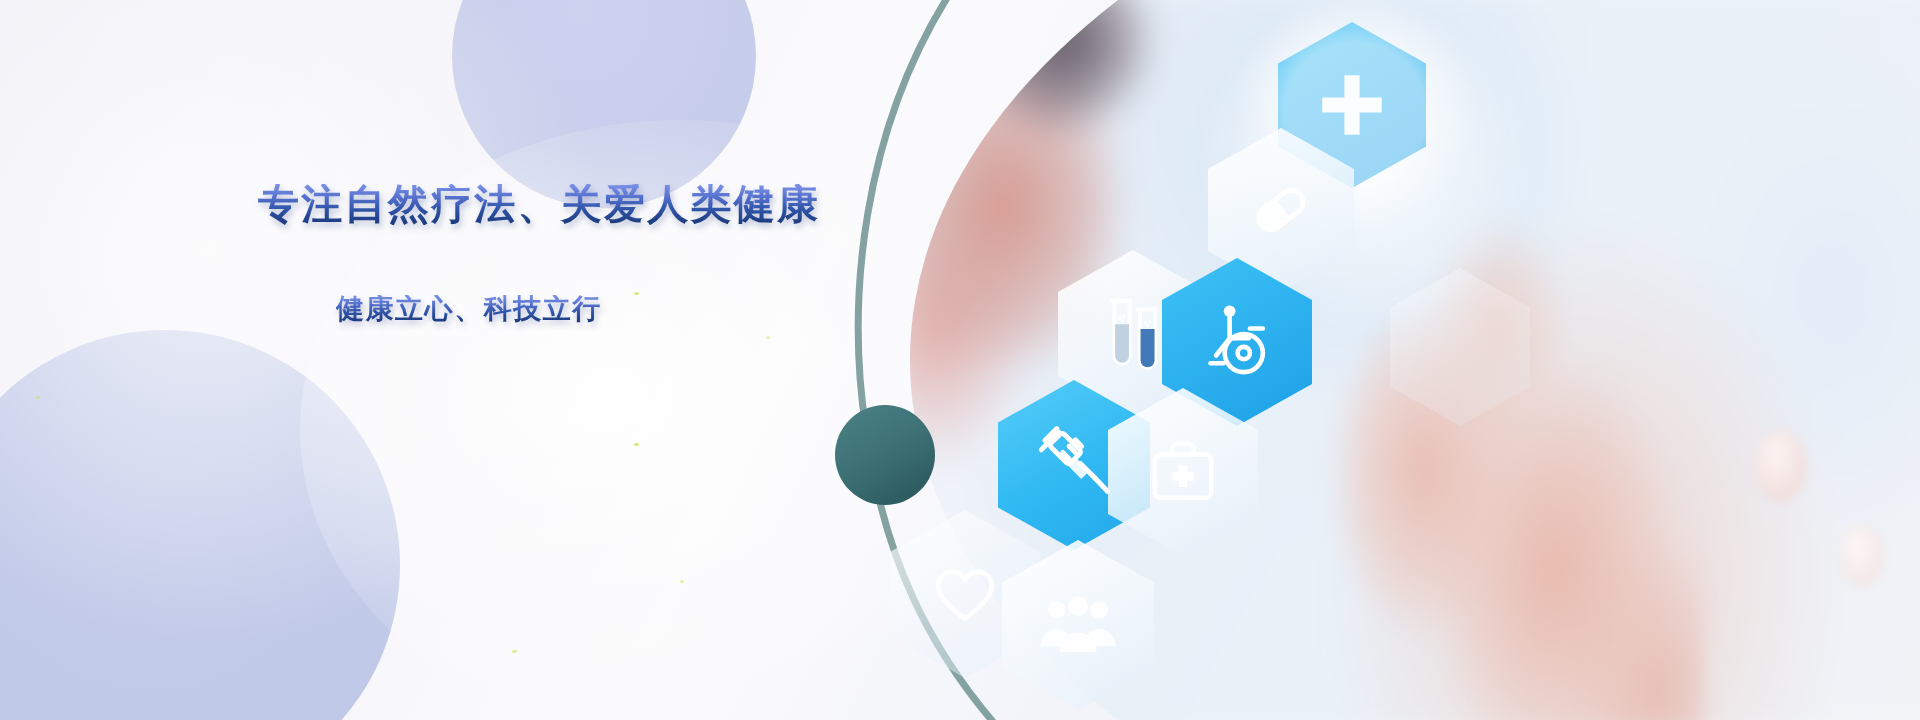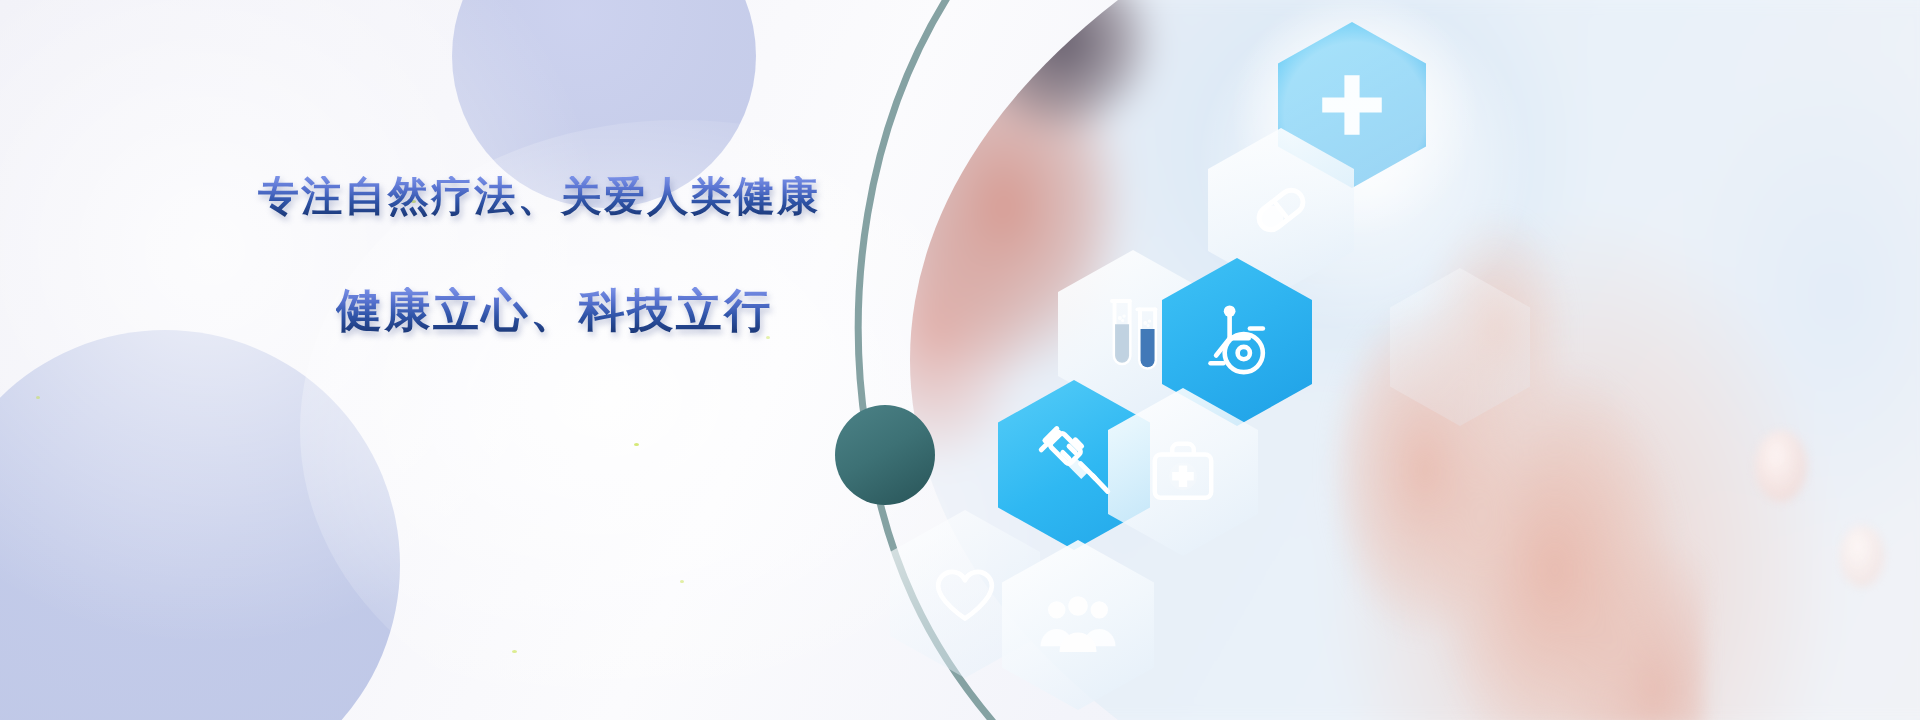--- a/index.html
+++ b/index.html
@@ -29,32 +29,32 @@
   #blob-wash{
     left:-240px;top:-200px;width:900px;height:900px;
     background:radial-gradient(circle,rgba(255,255,255,.75) 0%,rgba(255,255,255,0) 62%);
   }
   #blob-wash2{
     left:300px;top:120px;width:760px;height:620px;border-radius:50%;
     background:radial-gradient(ellipse at 40% 45%,rgba(255,255,255,.85) 0%,rgba(255,255,255,0) 68%);
   }
 
   
-  #headline{position:absolute;left:258px;top:176px;width:620px;z-index:30;}
+  #headline{position:absolute;left:258px;top:184px;width:620px;z-index:30;}
   .line{
     font-weight:700;
     letter-spacing:.055em;
     white-space:nowrap;
     background:linear-gradient(180deg,#7d93e8 0%,#5873d0 30%,#2f54a8 62%,#1b3878 100%);
     -webkit-background-clip:text;background-clip:text;
     color:transparent;-webkit-text-fill-color:transparent;
     filter:drop-shadow(2px 4px 3px rgba(120,130,175,.45));
   }
   #line1{font-size:41px;line-height:1;}
-  #line2{font-size:46px;line-height:1;margin-top:70px;margin-left:78px;}
+  #line2{font-size:28px;line-height:1;margin-top:70px;margin-left:78px;}
 
   
   #photo-panel{
     position:absolute;left:830px;top:0;width:1090px;height:720px;overflow:hidden;z-index:10;
   }
   
   #photo-clip{
     position:absolute;left:0;top:0;width:1090px;height:720px;
     -webkit-clip-path:ellipse(1040px 600px at 1120px 360px);
     clip-path:ellipse(1040px 600px at 1120px 360px);

